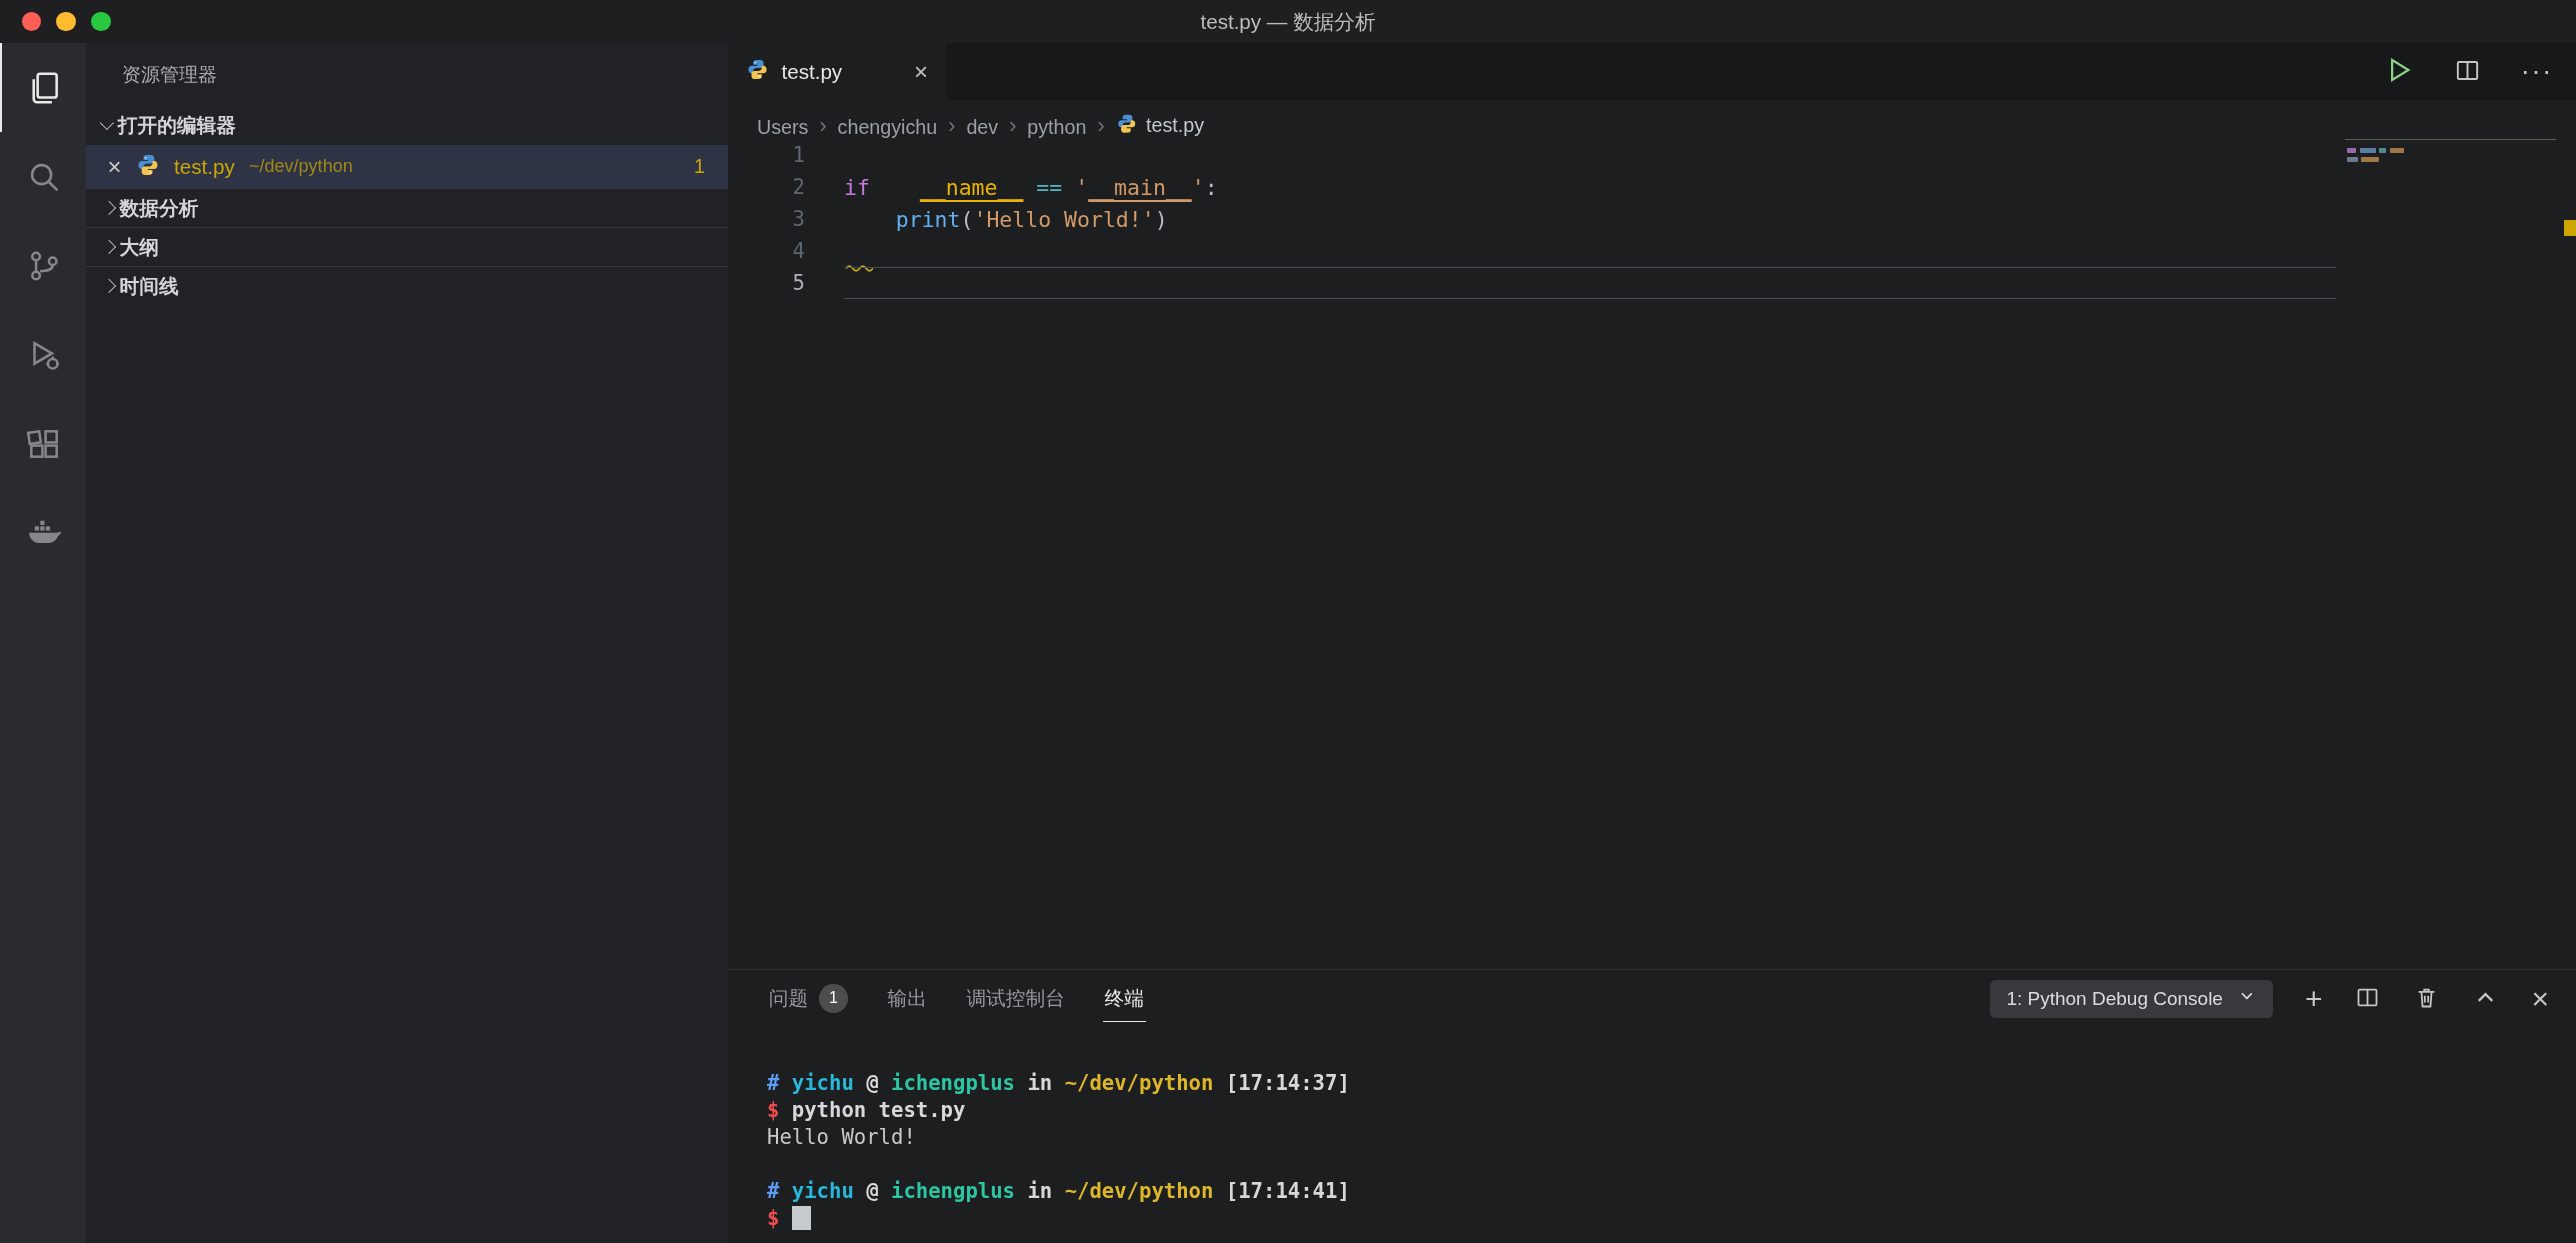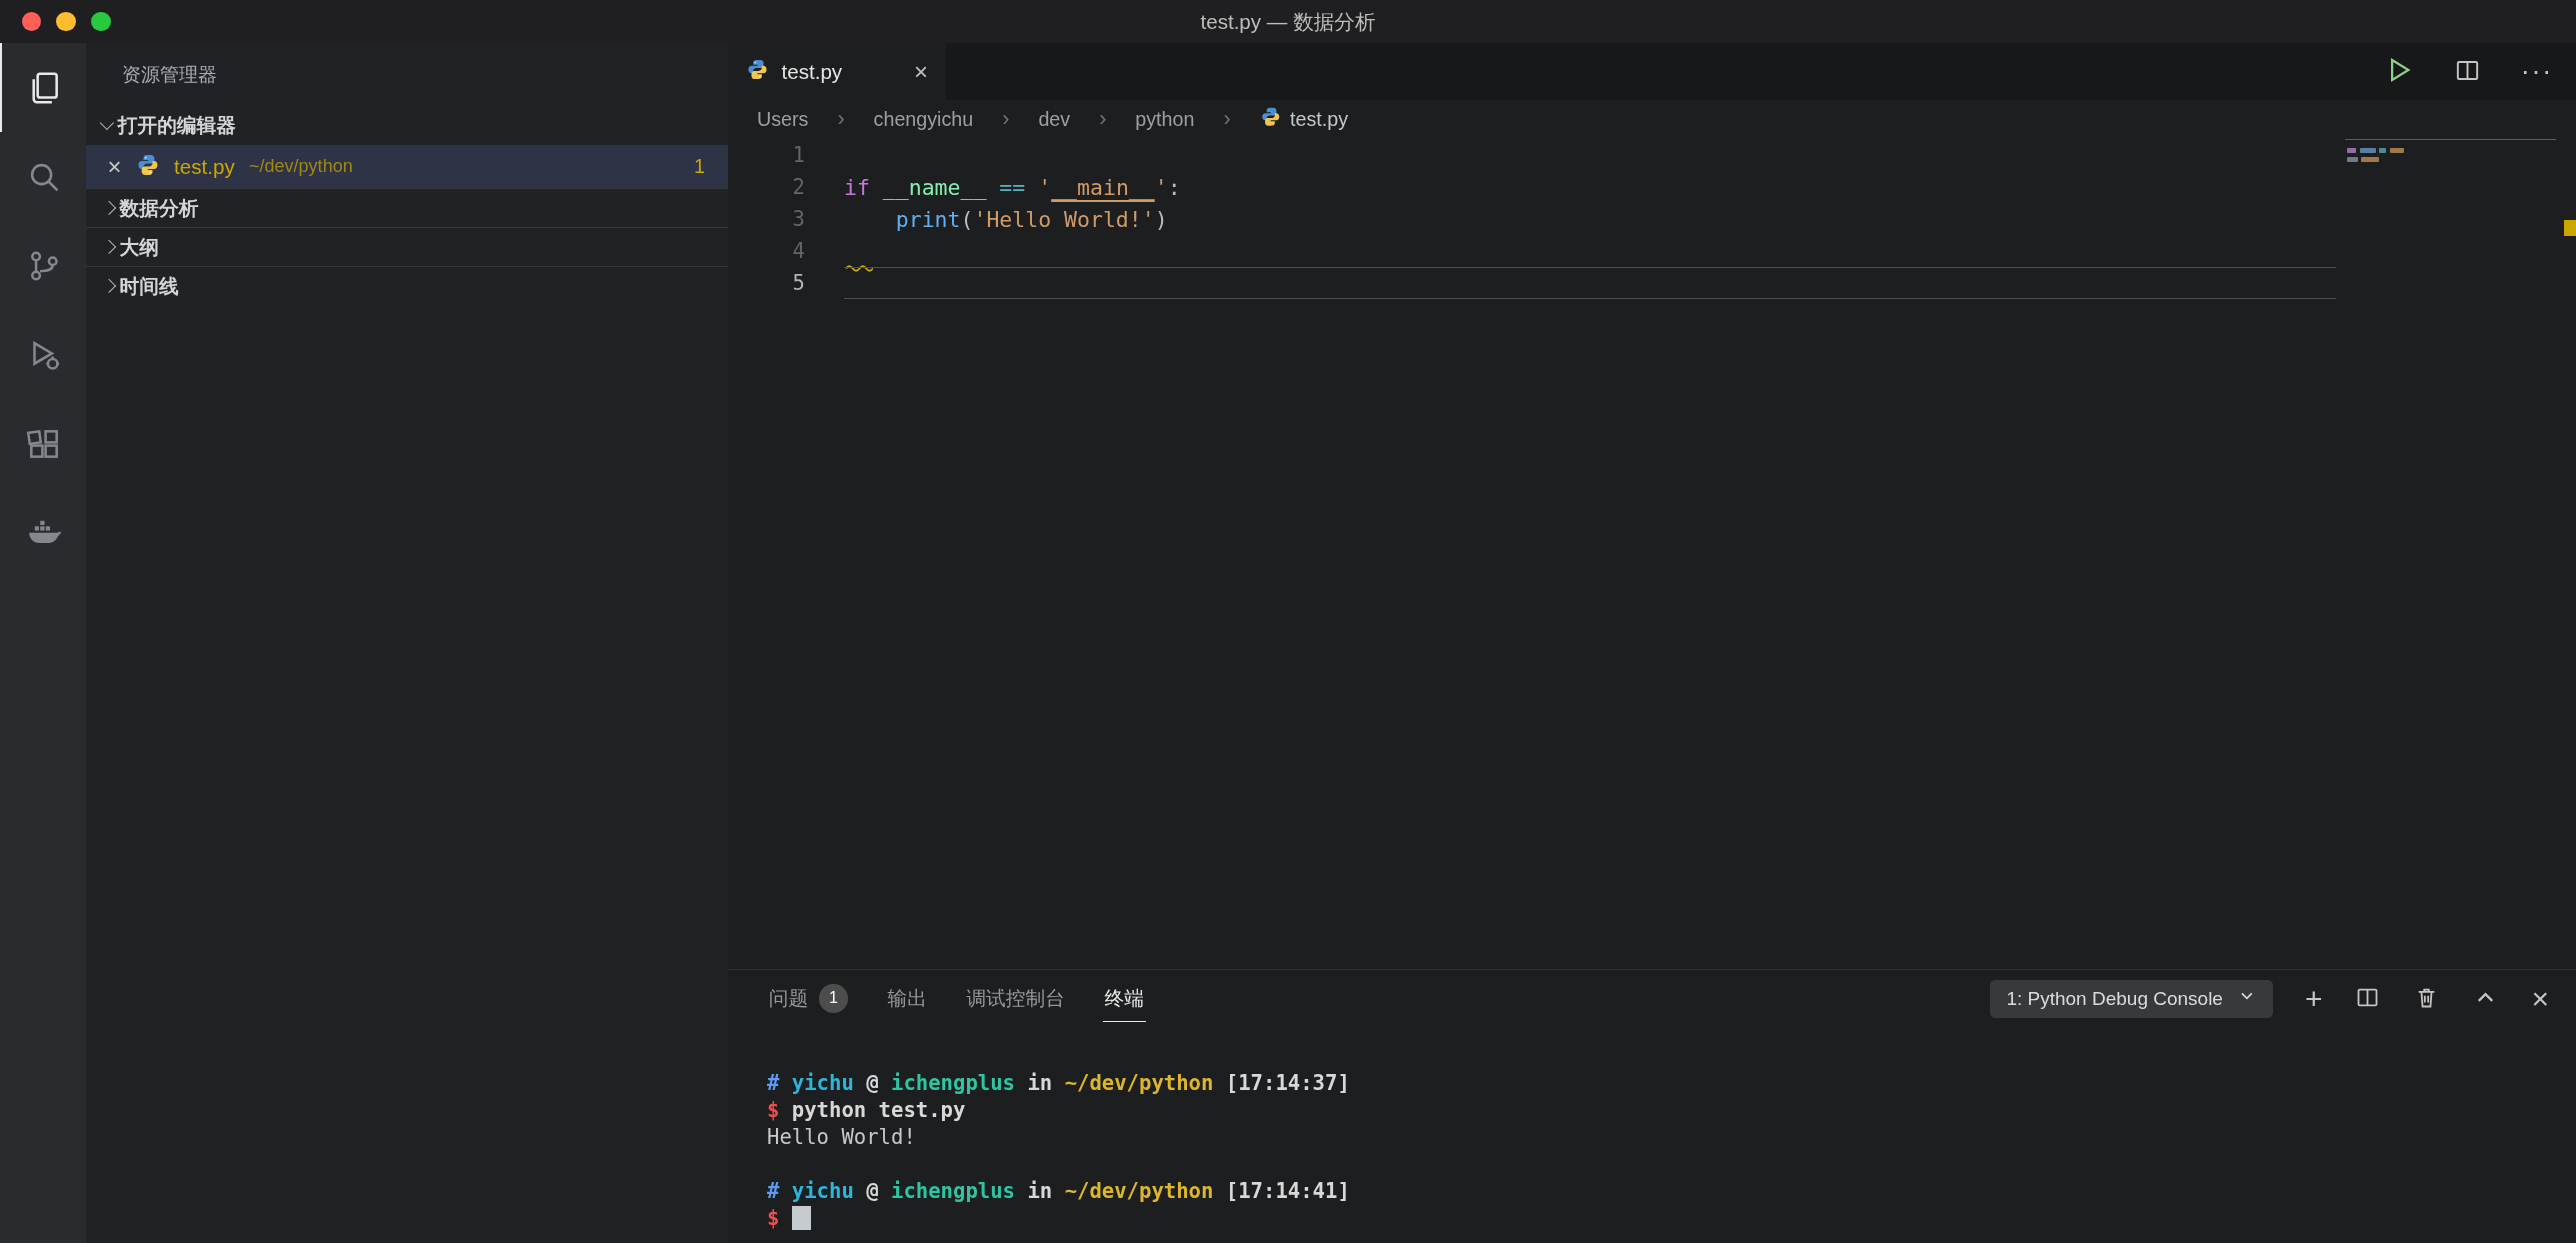--- a/index.html
+++ b/index.html
@@ -46,37 +46,37 @@
   .editor-col { flex:1; display:flex; flex-direction:column; min-width:0; }
 
   .tabbar { flex:0 0 57px; background:#17181a; display:flex; position:relative; }
   .tab { width:218px; background:#1c1e20; display:flex; align-items:center; gap:12.5px;
          padding:0 18px; color:#e6e6e6; font-size:20.6px; cursor:pointer; }
   .tab-close { margin-left:auto; color:#c0c0c0; font-size:24px; line-height:1; }
   .editor-actions { position:absolute; right:23px; top:0; height:57px; display:flex; align-items:center;
                     gap:39px; color:#c5c5c5; }
   .ellipsis { font-size:27px; letter-spacing:1.8px; color:#c5c5c5; }
 
-  .breadcrumb { flex:0 0 39px; background:#1c1e20; display:flex; align-items:center; gap:29px;
+  .breadcrumb { flex:0 0 39px; background:#1c1e20; display:flex; align-items:flex-end; gap:11px;
                 padding-left:29px; color:#9aa0a6; font-size:19.7px; }
   .bc-sep { color:#70757b; font-size:21.5px; }
   .bc-file { display:flex; align-items:center; gap:9px; color:#c3c8cd; }
 
   
   .code-area { flex:1; position:relative; background:#1c1e20;
                font-family:"DejaVu Sans Mono", monospace; font-size:21.5px; }
   .code-line { height:32px; display:flex; align-items:center; position:relative; }
   .gutter { flex:0 0 116px; text-align:right; padding-right:39px; color:#5e666e; font-size:20.6px; }
   .code-line.current .gutter { color:#aeb4ba; }
   .code-text { white-space:pre; }
   .code-line.current::before { content:""; position:absolute; left:116px; right:240px; top:0; bottom:0;
                                border-top:0.9px solid #4b4e52; border-bottom:0.9px solid #4b4e52; }
   .squiggle { position:absolute; left:118px; bottom:-4.5px; line-height:0; }
   .tok-kw { color:#c678dd; }
-  .tok-uname { color:#86efac; text-underline-offset:4.5px; }
+  .tok-uname { color:#eab308; text-decoration:underline; text-underline-offset:4.5px;margin-left:37px; }
   .tok-op { color:#56b6c2; }
   .tok-str { color:#d19a66; }
   .tok-ustr { color:#d19a66; text-decoration:underline; text-underline-offset:4.5px; }
   .tok-fn { color:#61afef; }
   .tok-pl { color:#b6bdc6; }
 
   
   .minimap { position:absolute; top:0; right:19.7px; width:211px; height:116px;
              border-top:0.9px solid rgba(225,215,170,0.35); }
   .mm-row { position:absolute; left:1.8px; display:flex; gap:3.6px; }

